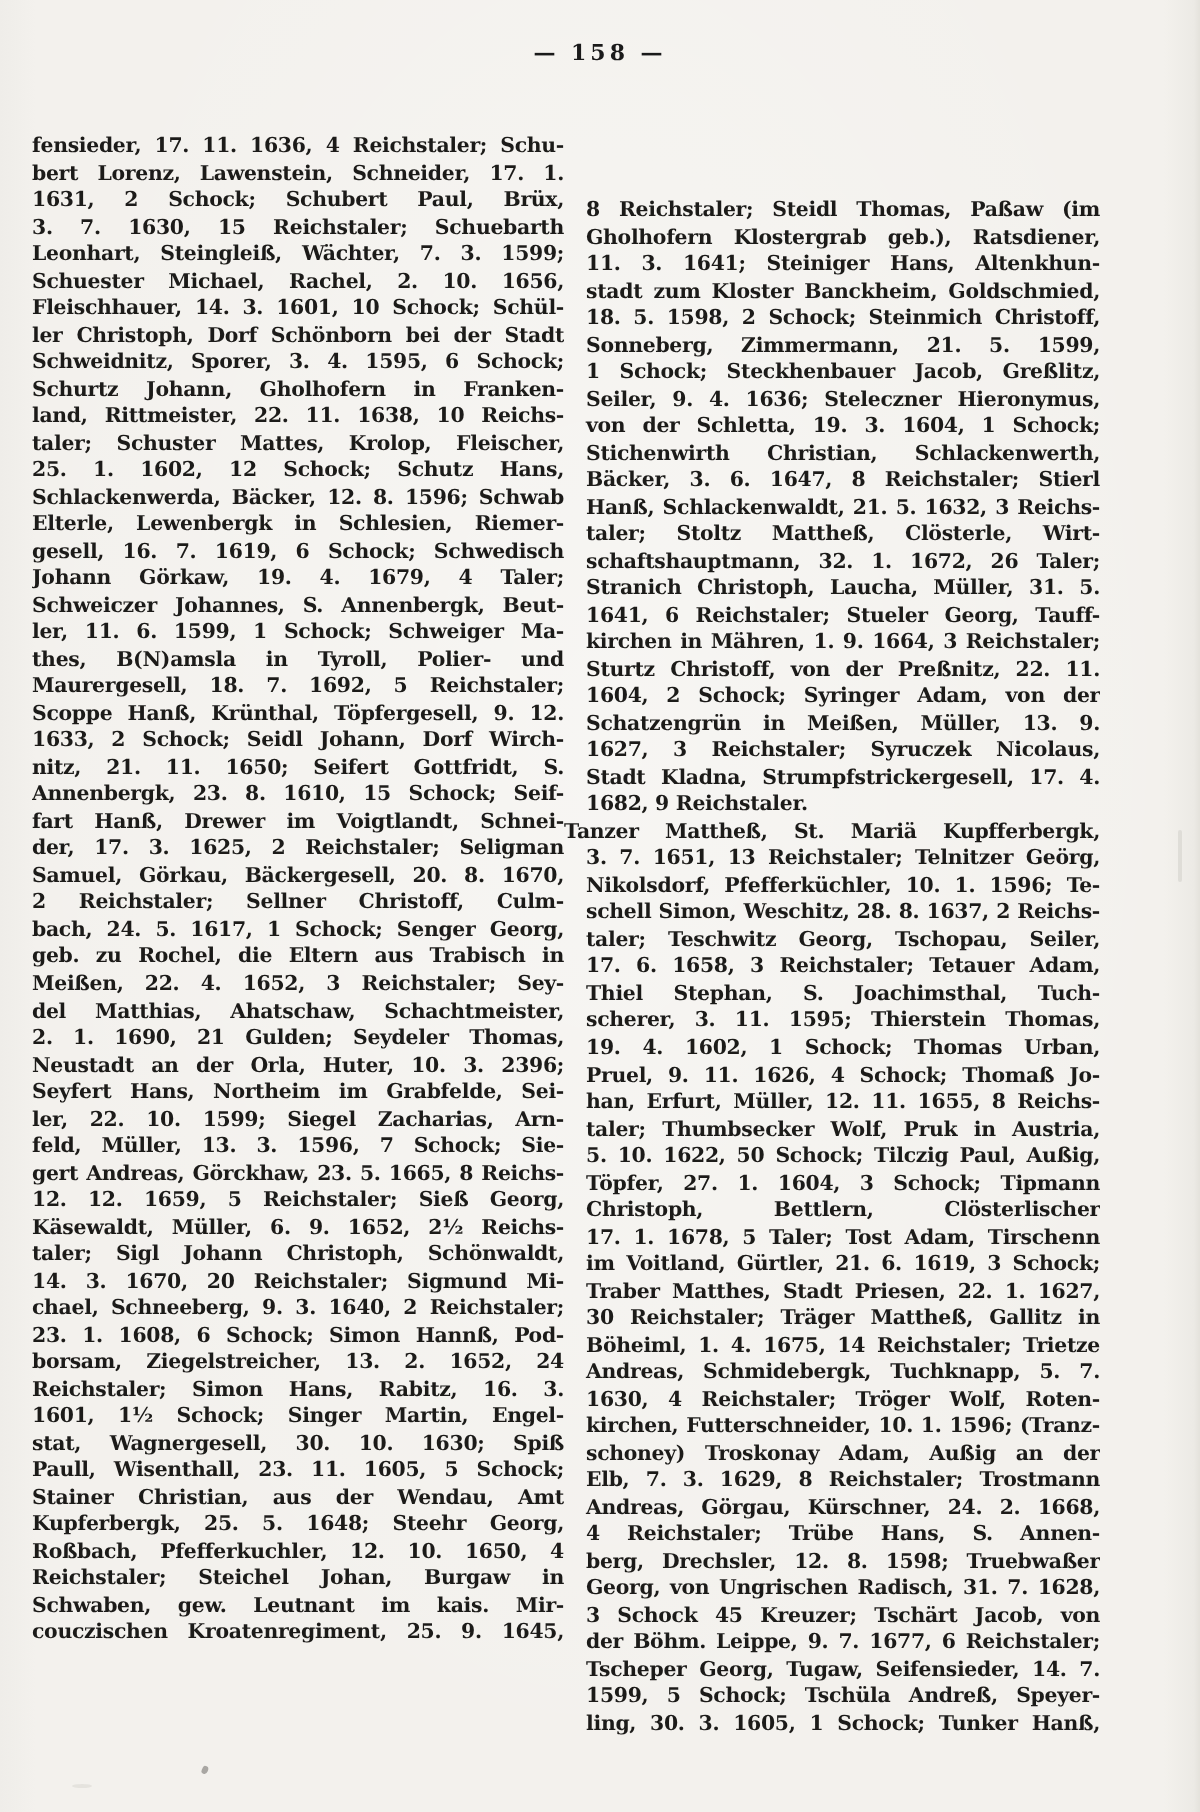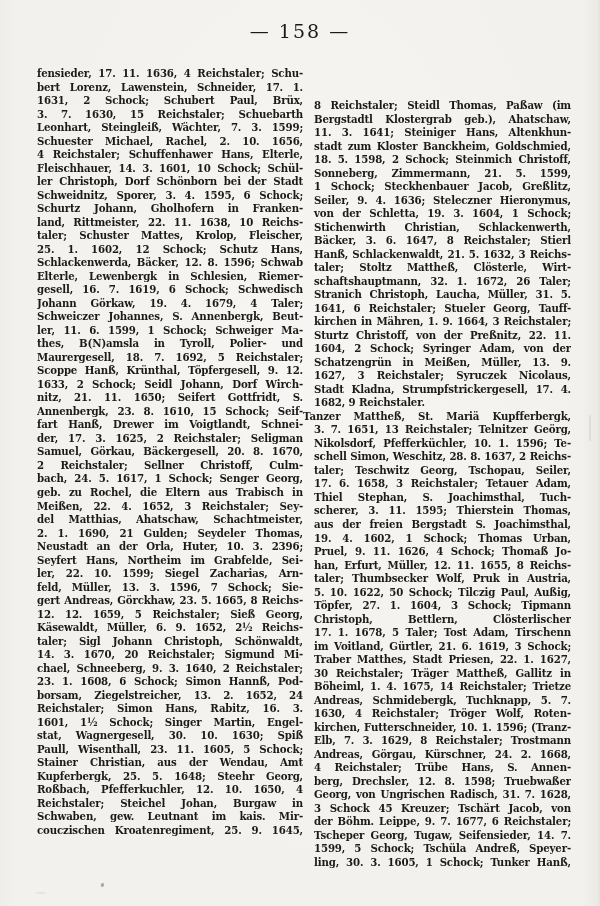--- a/index.html
+++ b/index.html
@@ -18,30 +18,30 @@
     position: absolute;
     inset: 0;
     background:
       radial-gradient(ellipse at 50% 40%, rgba(255,255,255,0.35), rgba(0,0,0,0) 70%),
       linear-gradient(90deg, #efede9 0, #f3f1ed 3%, #f3f1ed 97%, #eceae5 99.5%, #e4e2dc 100%),
       #f2f0ec;
   }
   .page-number {
     margin-top: 20px;
     text-align: center;
-    font-size: 19px;
-    font-weight: 400;
+    font-size: 11px;
+    font-weight: 700;
     letter-spacing: 2px;
     color: #1a1a1a;
     height: 16px;
   }
   .columns {
     display: flex;
     margin-top: 31px;
-    padding-left: 37px;
+    padding-left: 16px;
     padding-right: 22px;
   }
   .column {
     color: #1c1b19;
     font-weight: 700;
     font-size: 10.2px;
     letter-spacing: -0.15px;
   }
   .column.left  { width: 266px; }
   .column.right { width: 268px; margin-top: 32px; }
@@ -72,21 +72,20 @@
   <div class="page-number">— 158 —</div>
 
   <div class="columns">
     <div class="column left">
         <div class="line">fensieder, 17. 11. 1636, 4 Reichstaler; Schu-</div>
         <div class="line">bert Lorenz, Lawenstein, Schneider, 17. 1.</div>
         <div class="line">1631, 2 Schock; Schubert Paul, Brüx,</div>
         <div class="line">3. 7. 1630, 15 Reichstaler; Schuebarth</div>
         <div class="line">Leonhart, Steingleiß, Wächter, 7. 3. 1599;</div>
         <div class="line">Schuester Michael, Rachel, 2. 10. 1656,</div>
-        <div class="line">4 Reichstaler; Schuffenhawer Hans, Elterle,</div>
         <div class="line">Fleischhauer, 14. 3. 1601, 10 Schock; Schül-</div>
         <div class="line">ler Christoph, Dorf Schönborn bei der Stadt</div>
         <div class="line">Schweidnitz, Sporer, 3. 4. 1595, 6 Schock;</div>
         <div class="line">Schurtz Johann, Gholhofern in Franken-</div>
         <div class="line">land, Rittmeister, 22. 11. 1638, 10 Reichs-</div>
         <div class="line">taler; Schuster Mattes, Krolop, Fleischer,</div>
         <div class="line">25. 1. 1602, 12 Schock; Schutz Hans,</div>
         <div class="line">Schlackenwerda, Bäcker, 12. 8. 1596; Schwab</div>
         <div class="line">Elterle, Lewenbergk in Schlesien, Riemer-</div>
         <div class="line">gesell, 16. 7. 1619, 6 Schock; Schwedisch</div>
@@ -126,21 +125,21 @@
         <div class="line">Paull, Wisenthall, 23. 11. 1605, 5 Schock;</div>
         <div class="line">Stainer Christian, aus der Wendau, Amt</div>
         <div class="line">Kupferbergk, 25. 5. 1648; Steehr Georg,</div>
         <div class="line">Roßbach, Pfefferkuchler, 12. 10. 1650, 4</div>
         <div class="line">Reichstaler; Steichel Johan, Burgaw in</div>
         <div class="line">Schwaben, gew. Leutnant im kais. Mir-</div>
         <div class="line">couczischen Kroatenregiment, 25. 9. 1645,</div>
       </div>
     <div class="column right">
         <div class="line">8 Reichstaler; Steidl Thomas, Paßaw (im</div>
-        <div class="line">Bergstadtl Klostergrab geb.), Ahatschaw,</div>
+        <div class="line">Gholhofern Klostergrab geb.), Ratsdiener,</div>
         <div class="line">11. 3. 1641; Steiniger Hans, Altenkhun-</div>
         <div class="line">stadt zum Kloster Banckheim, Goldschmied,</div>
         <div class="line">18. 5. 1598, 2 Schock; Steinmich Christoff,</div>
         <div class="line">Sonneberg, Zimmermann, 21. 5. 1599,</div>
         <div class="line">1 Schock; Steckhenbauer Jacob, Greßlitz,</div>
         <div class="line">Seiler, 9. 4. 1636; Steleczner Hieronymus,</div>
         <div class="line">von der Schletta, 19. 3. 1604, 1 Schock;</div>
         <div class="line">Stichenwirth Christian, Schlackenwerth,</div>
         <div class="line">Bäcker, 3. 6. 1647, 8 Reichstaler; Stierl</div>
         <div class="line">Hanß, Schlackenwaldt, 21. 5. 1632, 3 Reichs-</div>
@@ -156,36 +155,36 @@
         <div class="line">Stadt Kladna, Strumpfstrickergesell, 17. 4.</div>
         <div class="line para-end">1682, 9 Reichstaler.</div>
         <div class="line outdent">Tanzer Mattheß, St. Mariä Kupfferbergk,</div>
         <div class="line">3. 7. 1651, 13 Reichstaler; Telnitzer Geörg,</div>
         <div class="line">Nikolsdorf, Pfefferküchler, 10. 1. 1596; Te-</div>
         <div class="line">schell Simon, Weschitz, 28. 8. 1637, 2 Reichs-</div>
         <div class="line">taler; Teschwitz Georg, Tschopau, Seiler,</div>
         <div class="line">17. 6. 1658, 3 Reichstaler; Tetauer Adam,</div>
         <div class="line">Thiel Stephan, S. Joachimsthal, Tuch-</div>
         <div class="line">scherer, 3. 11. 1595; Thierstein Thomas,</div>
-        <div class="line">aus der freien Bergstadt S. Joachimsthal,</div>
         <div class="line">19. 4. 1602, 1 Schock; Thomas Urban,</div>
         <div class="line">Pruel, 9. 11. 1626, 4 Schock; Thomaß Jo-</div>
         <div class="line">han, Erfurt, Müller, 12. 11. 1655, 8 Reichs-</div>
         <div class="line">taler; Thumbsecker Wolf, Pruk in Austria,</div>
         <div class="line">5. 10. 1622, 50 Schock; Tilczig Paul, Außig,</div>
         <div class="line">Töpfer, 27. 1. 1604, 3 Schock; Tipmann</div>
         <div class="line">Christoph, Bettlern, Clösterlischer Herrschaft,</div>
         <div class="line">17. 1. 1678, 5 Taler; Tost Adam, Tirschenn</div>
         <div class="line">im Voitland, Gürtler, 21. 6. 1619, 3 Schock;</div>
         <div class="line">Traber Matthes, Stadt Priesen, 22. 1. 1627,</div>
         <div class="line">30 Reichstaler; Träger Mattheß, Gallitz in</div>
         <div class="line">Böheiml, 1. 4. 1675, 14 Reichstaler; Trietze</div>
         <div class="line">Andreas, Schmidebergk, Tuchknapp, 5. 7.</div>
         <div class="line">1630, 4 Reichstaler; Tröger Wolf, Roten-</div>
         <div class="line">kirchen, Futterschneider, 10. 1. 1596; (Tranz-</div>
+        <div class="line">schoney) Troskonay Adam, Außig an der</div>
         <div class="line">Elb, 7. 3. 1629, 8 Reichstaler; Trostmann</div>
         <div class="line">Andreas, Görgau, Kürschner, 24. 2. 1668,</div>
         <div class="line">4 Reichstaler; Trübe Hans, S. Annen-</div>
         <div class="line">berg, Drechsler, 12. 8. 1598; Truebwaßer</div>
         <div class="line">Georg, von Ungrischen Radisch, 31. 7. 1628,</div>
         <div class="line">3 Schock 45 Kreuzer; Tschärt Jacob, von</div>
         <div class="line">der Böhm. Leippe, 9. 7. 1677, 6 Reichstaler;</div>
         <div class="line">Tscheper Georg, Tugaw, Seifensieder, 14. 7.</div>
         <div class="line">1599, 5 Schock; Tschüla Andreß, Speyer-</div>
         <div class="line">ling, 30. 3. 1605, 1 Schock; Tunker Hanß,</div>

